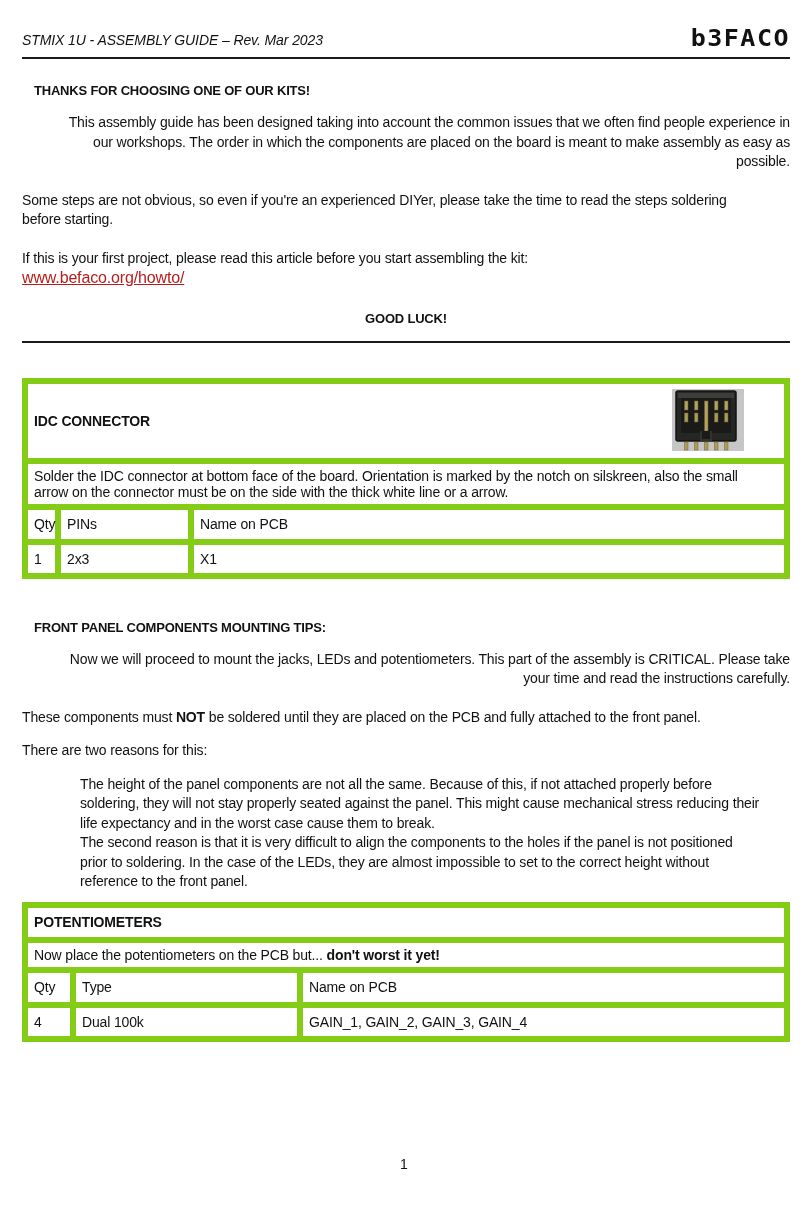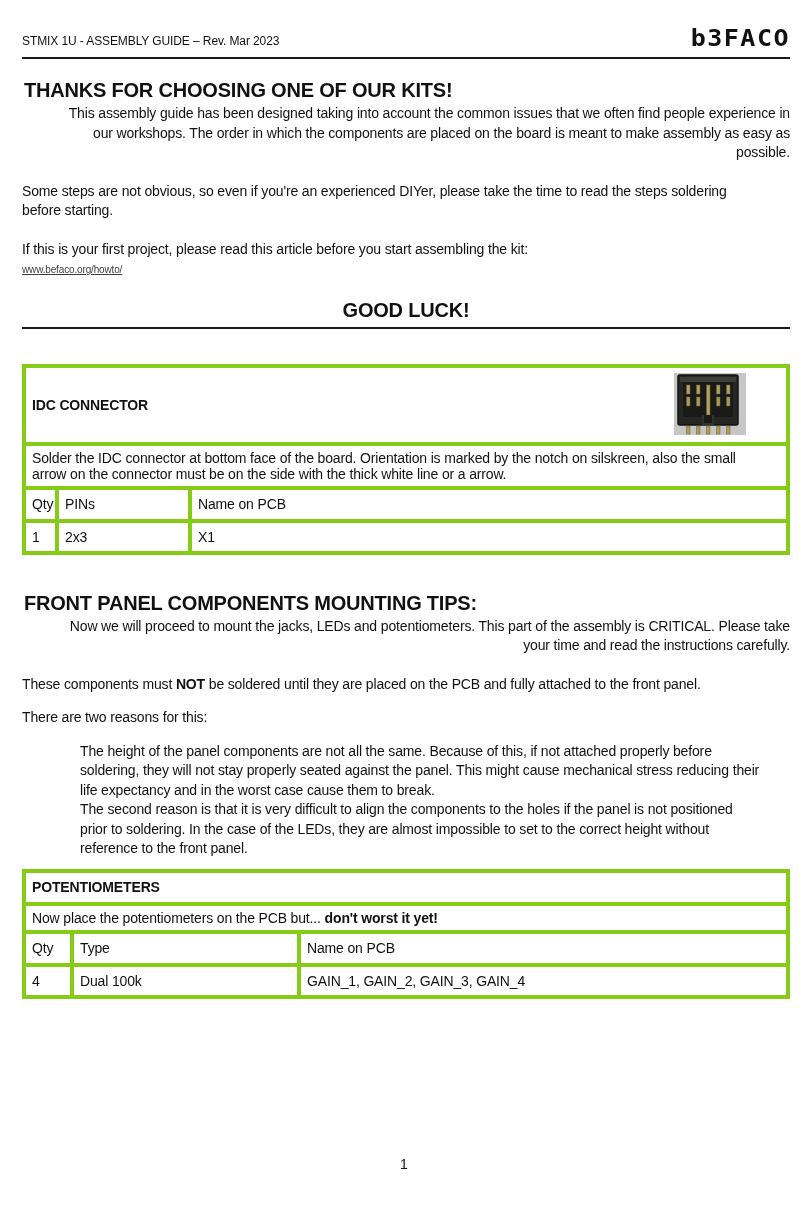--- a/index.html
+++ b/index.html
@@ -16,36 +16,36 @@
     padding: 0 18px 0 22px;
     box-sizing: border-box;
   }
   
   .topbar {
     padding-top: 27px;
     display: flex;
     justify-content: space-between;
     align-items: flex-end;
   }
-  .topbar-title { font-size: 12px; letter-spacing: -0.1px; }
+  .topbar-title { font-size: 14px; letter-spacing: -0.1px; font-style: italic; }
   .logo {
     font-family: "DejaVu Sans Mono", monospace;
     font-weight: bold;
     font-size: 25px;
     line-height: 21px;
     letter-spacing: 1.5px;
     transform: scaleY(0.95);
   }
   .rule { height: 2px; background: #1a1a1a; }
   .rule-top { margin-top: 9px; }
   .rule-goodluck { margin-top: 6px; }
 
   h1 {
-    margin: 2px;
-    font-size: 20px;
+    margin: 12px;
+    font-size: 13px;
     font-weight: bold;
     letter-spacing: -0.2px;
     line-height: 21px;
   }
   .h-intro { margin-top: 21px; }
   .h-goodluck { margin-top: 20px; text-align: center; }
   .h-front { margin-top: 38px; }
 
   p {
     margin: 0;
@@ -53,40 +53,40 @@
     line-height: 19.5px;
     letter-spacing: -0.15px;
   }
   .lines { white-space: pre-line; }
   .mt-para { margin-top: 19px; }
   .mt-small { margin-top: 3px; text-align: right; }
   .mt-reason { margin-top: 14px; }
   .indent { margin-left: 58px; }
 
   a.link, .link {
-    color: #404040;
+    color: #b91c1c;
     text-decoration: underline;
-    font-size: 10px;
+    font-size: 16px;
     line-height: 19.5px;
     letter-spacing: -0.15px;
     display: inline-block;
     cursor: pointer;
   }
 
   
   table.tbl {
     border-collapse: collapse;
     width: 100%;
     table-layout: fixed;
   }
   .tbl-idc  { margin-top: 35px; }
   .tbl-mini { margin-top: 35px; }
   .tbl-pot  { margin-top: 10px; }
   table.tbl td {
-    border: 4px solid #84cc16;
+    border: 6px solid #84cc16;
     font-size: 14px;
     letter-spacing: -0.15px;
     padding: 4px 6px;
     vertical-align: middle;
     background: #ffffff;
   }
   td.gray { background: #c9c9c9; }
   td.title-cell {
     font-weight: bold;
     font-size: 14.5px;

